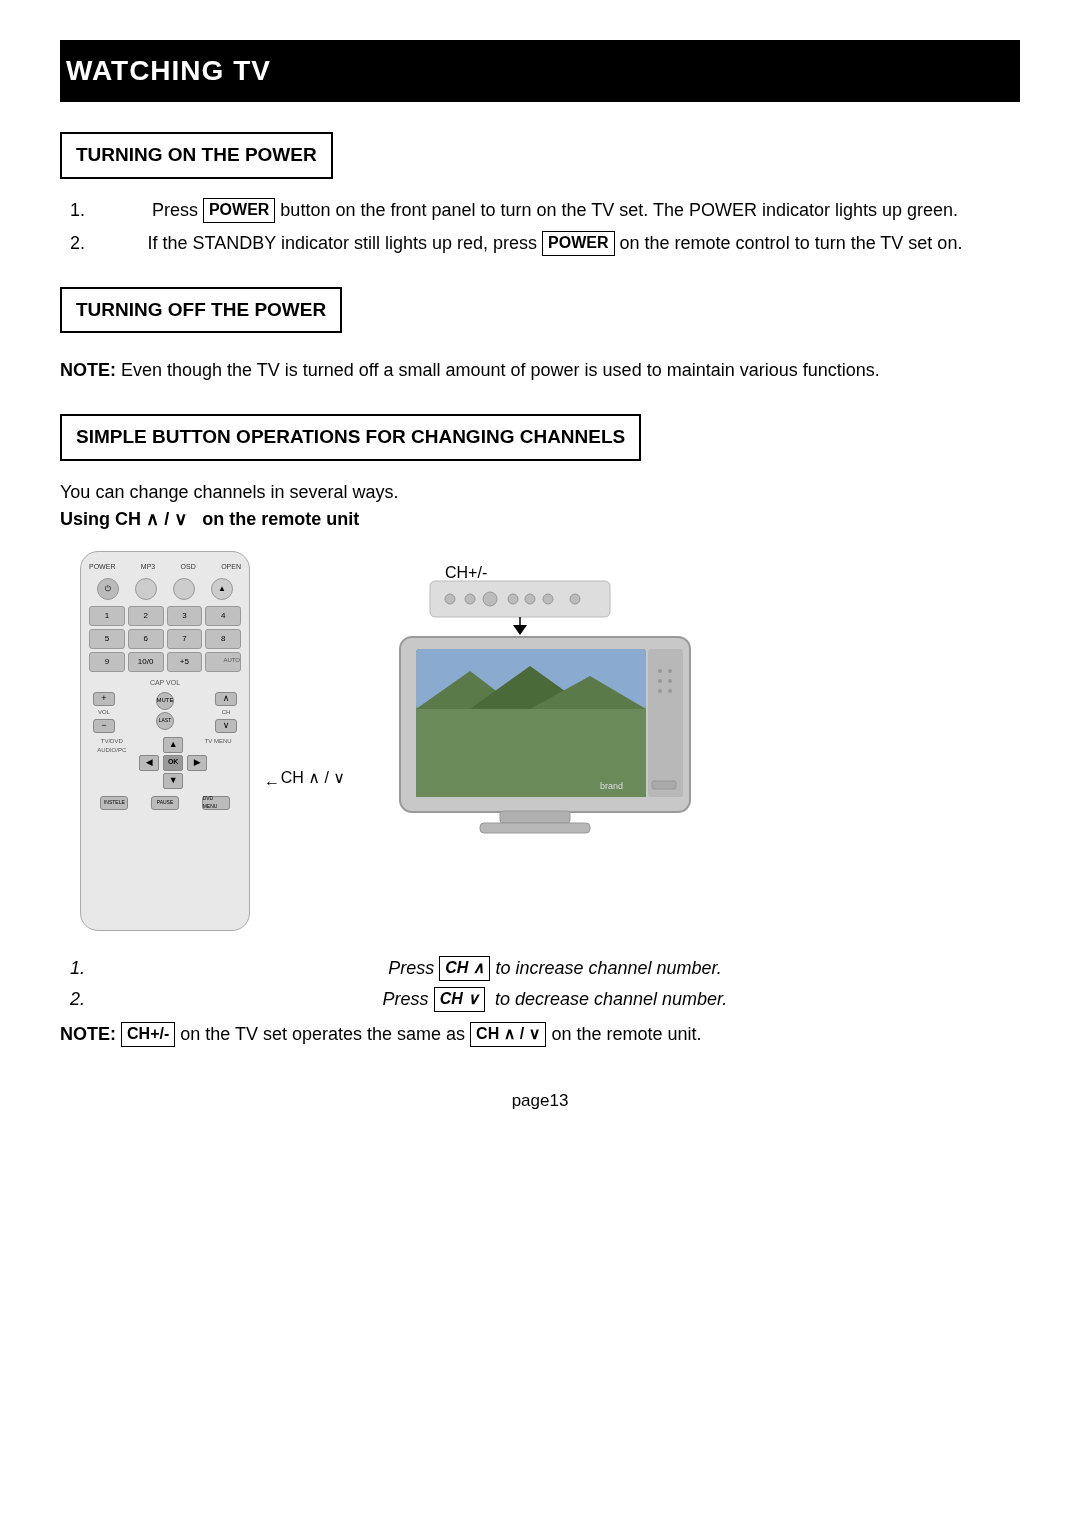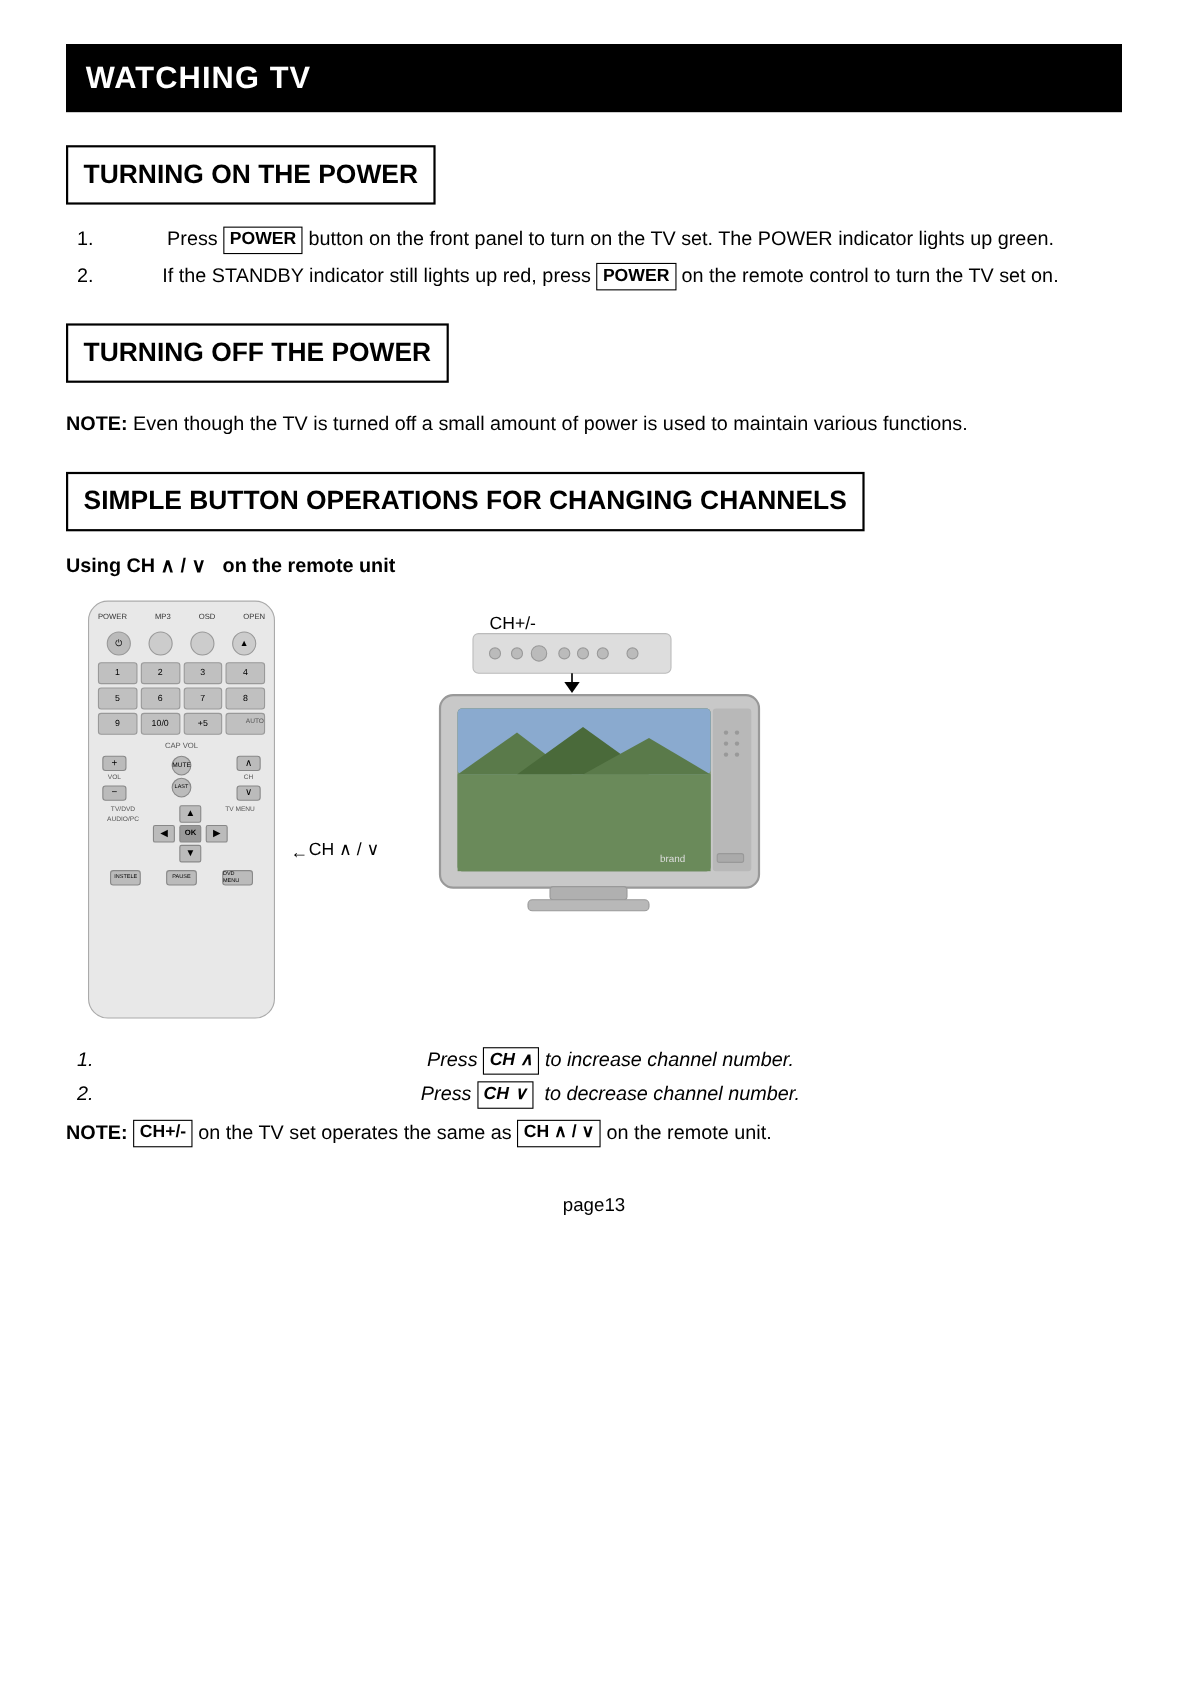--- a/index.html
+++ b/index.html
@@ -11,39 +11,39 @@
       min-height: 1528px;
       padding: 40px 60px;
       font-size: 18px;
       line-height: 1.5;
     }
 
     
     .page-title-bar {
       background: #000;
       color: #fff;
-      padding: 10px 18px;
+      padding: 10px 6px;
       margin-bottom: 30px;
     }
     .page-title-bar span {
       font-size: 28px;
       font-weight: 900;
       letter-spacing: 1px;
       text-transform: uppercase;
     }
 
     
     .section-header {
       border: 2.5px solid #000;
       padding: 7px 14px;
       margin-bottom: 18px;
       display: inline-block;
     }
     .section-header span {
-      font-size: 24px;
+      font-size: 19px;
       font-weight: 900;
       text-transform: uppercase;
     }
 
     .section {
       margin-bottom: 30px;
     }
 
     ol {
       margin-left: 30px;
@@ -279,20 +279,21 @@
   </div>
   <p class="note">
     <strong>NOTE:</strong> Even though the TV is turned off a small amount of power is used to maintain various functions.
   </p>
 </div>
 
 <div class="section">
   <div class="section-header">
     <span>SIMPLE BUTTON OPERATIONS FOR CHANGING CHANNELS</span>
   </div>
+  <p>You can change channels in several ways.</p>
   <p class="using-ch-label">Using CH ∧ / ∨ &nbsp; on the remote unit</p>
 
   
   <div class="illustrations">
 
     <div class="remote-container">
       <div class="remote">
 
         <div class="remote-top-row">
           <span>POWER</span>

